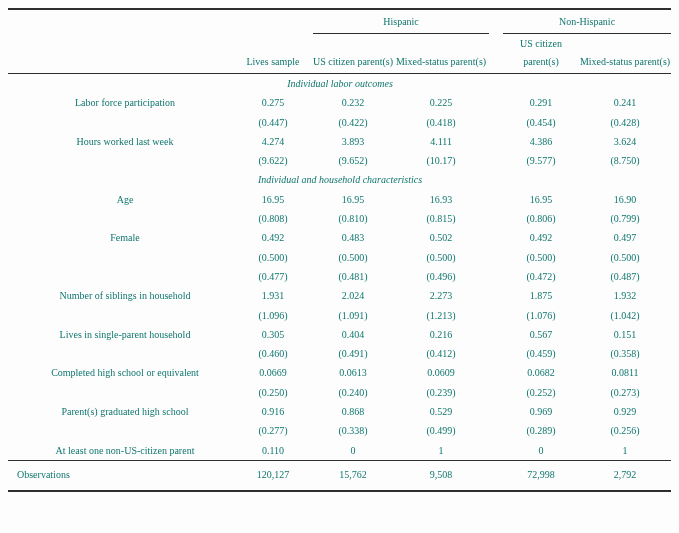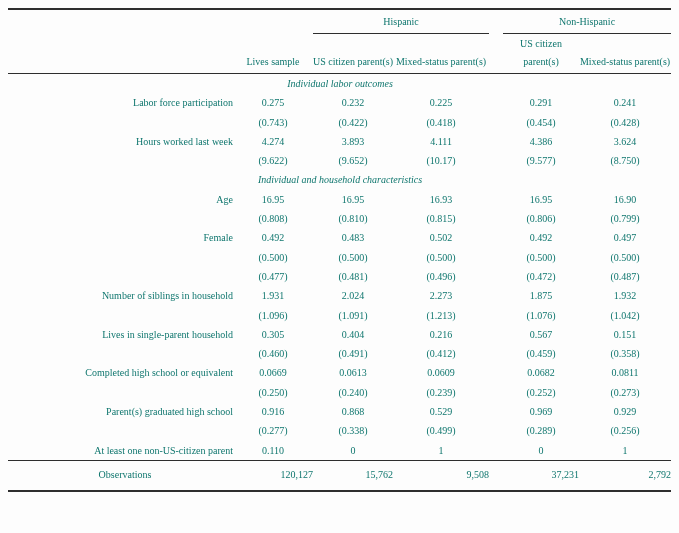--- a/index.html
+++ b/index.html
@@ -23,31 +23,31 @@
   }
   th, td { padding: 0; }
 
   thead th { font-weight: normal; text-align: center; vertical-align: bottom; }
   tr.group-row th { line-height: 16px; padding-top: 4px; padding-bottom: 3px; }
   th.spanner { border-bottom: 1.4px solid #2e2e2e; }
   th.colhead { border-bottom: 1.4px solid #2e2e2e; line-height: 17.5px; padding-top: 1px; padding-bottom: 3px; }
 
   tbody td { text-align: center; line-height: 19.3px; white-space: nowrap; vertical-align: bottom; }
   tbody td.section { text-align: center; font-style: italic; padding-left: 1px; }
-  tbody td.lbl { text-align: right; padding-left: 9px; }
+  tbody td.lbl { text-align: center; padding-left: 9px; }
 
   tfoot td {
     border-top: 1.4px solid #2e2e2e;
-    text-align: right;
+    text-align: center;
     line-height: 19px;
     padding-top: 4px;
     padding-bottom: 6px;
     white-space: nowrap;
   }
-  tfoot td.lbl { text-align: center; padding-left: 9px; }
+  tfoot td.lbl { text-align: left; padding-left: 9px; }
 </style>
 </head>
 <body>
 
 <div class="page">
   <table class="stats">
     <colgroup>
       <col style="width:225px">
       <col style="width:80px">
       <col style="width:80px">
@@ -82,21 +82,21 @@
           <td class="lbl">Labor force participation</td>
           <td>0.275</td>
           <td>0.232</td>
           <td>0.225</td>
           <td></td>
           <td>0.291</td>
           <td>0.241</td>
         </tr>
         <tr>
           <td class="lbl"></td>
-          <td>(0.743)</td>
+          <td>(0.447)</td>
           <td>(0.422)</td>
           <td>(0.418)</td>
           <td></td>
           <td>(0.454)</td>
           <td>(0.428)</td>
         </tr>
         <tr>
           <td class="lbl">Hours worked last week</td>
           <td>4.274</td>
           <td>3.893</td>
@@ -244,18 +244,18 @@
           <td>1</td>
         </tr>
       </tbody>
     <tfoot>
       <tr>
         <td class="lbl">Observations</td>
         <td>120,127</td>
         <td>15,762</td>
         <td>9,508</td>
         <td></td>
-        <td>37,231</td>
+        <td>72,998</td>
         <td>2,792</td>
       </tr>
     </tfoot>
   </table>
 </div>
 
 </body></html>

